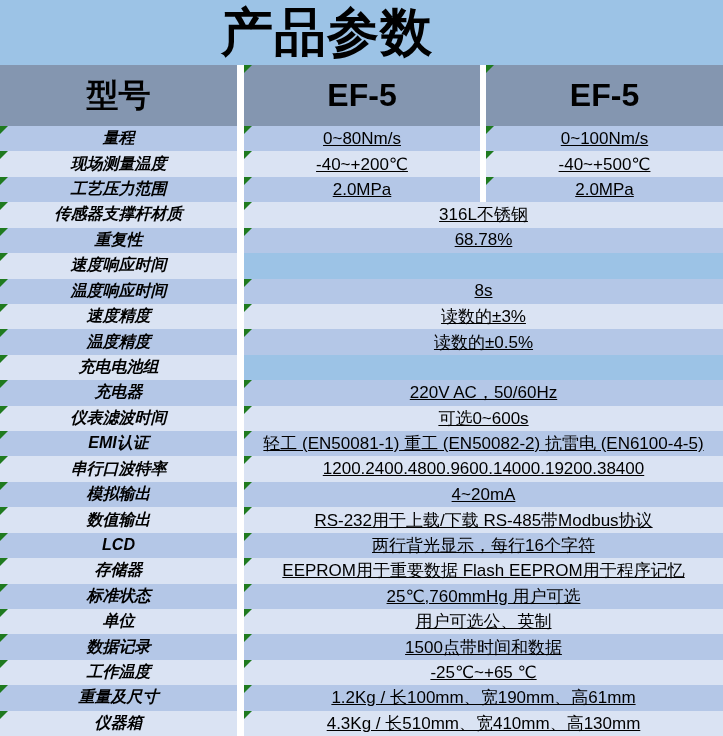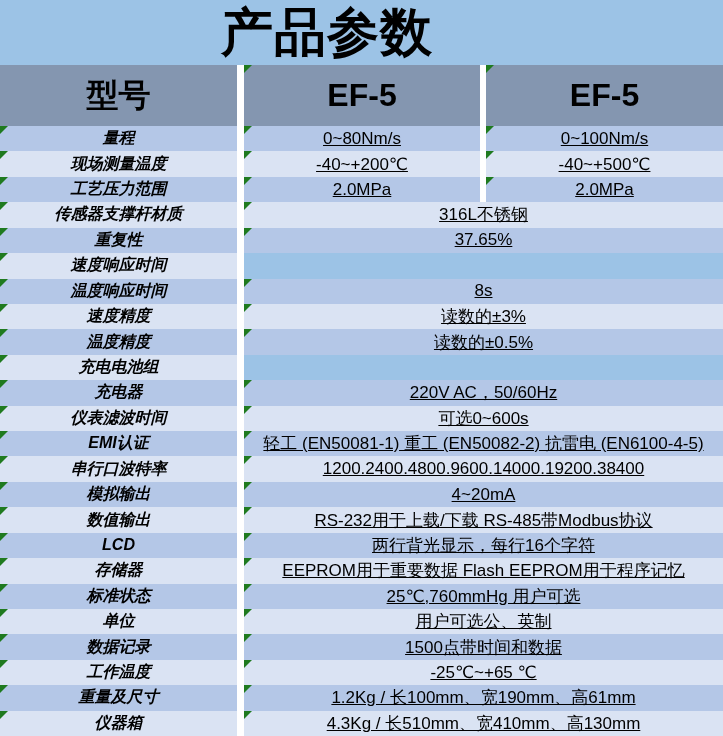--- a/index.html
+++ b/index.html
@@ -138,21 +138,21 @@
   </div>
 
   <div class="grid-row row">
     <div class="cell lbl">
       <i class="tri"></i>
       <span class="t">重复性</span>
     </div>
     <div class="vgap"></div>
     <div class="cell val merged">
       <i class="tri"></i>
-      <span class="t">37.65%</span>
+      <span class="t">68.78%</span>
     </div>
   </div>
 
   <div class="grid-row row">
     <div class="cell lbl">
       <i class="tri"></i>
       <span class="t">速度响应时间</span>
     </div>
     <div class="vgap"></div>
   </div>

